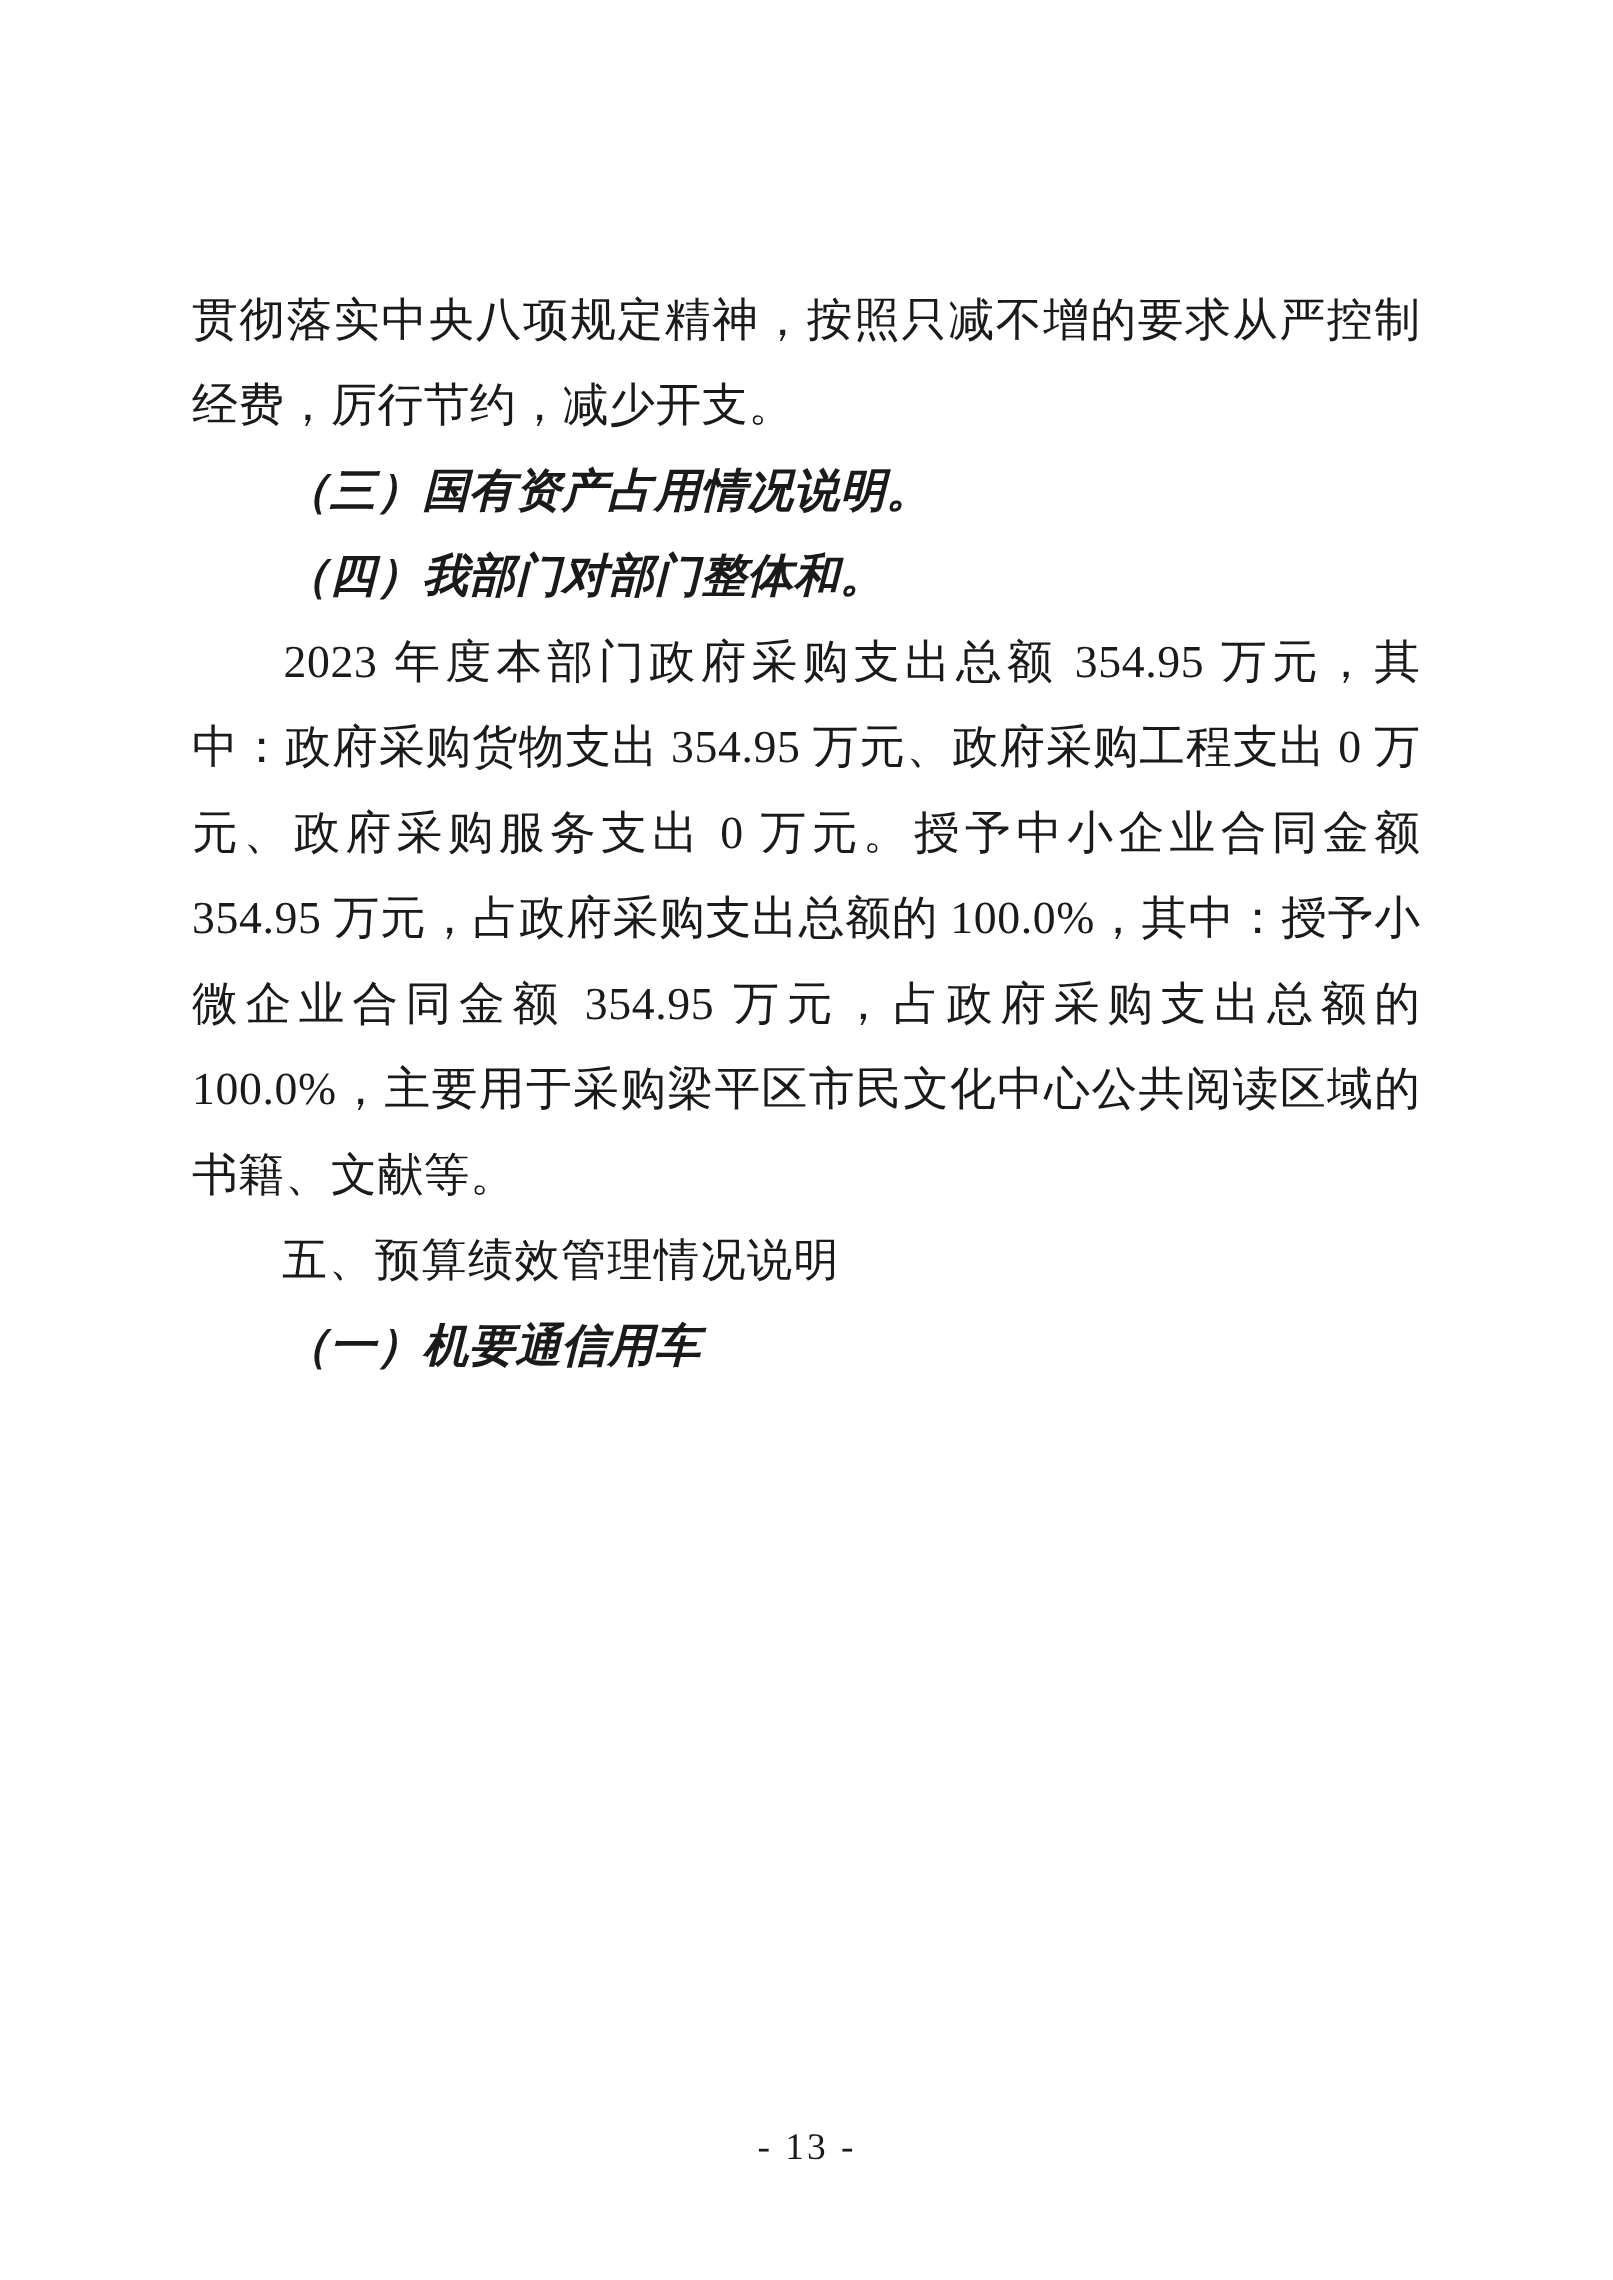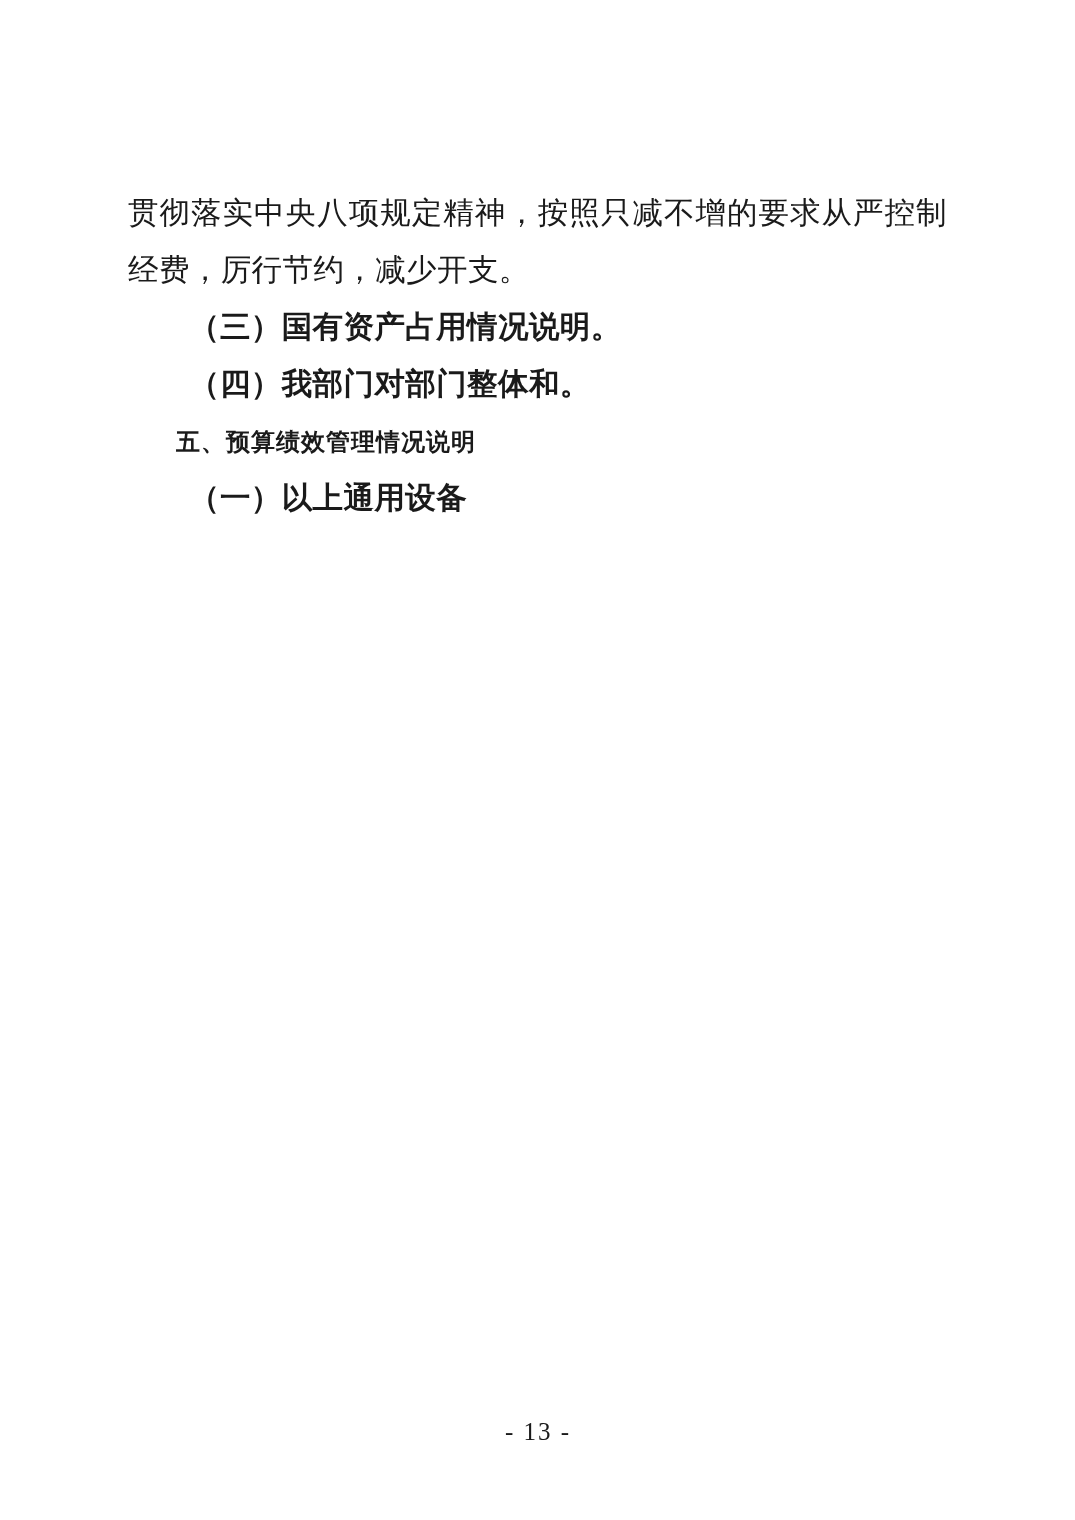--- a/index.html
+++ b/index.html
@@ -36,28 +36,29 @@
     padding: 0;
   }
   .para {
     text-indent: 2em;
   }
   .para-noindent {
     text-indent: 0;
   }
   .heading {
     text-indent: 2em;
-    font-weight: bold;
+    font-weight: normal;
     font-family: "Liberation Sans", "DejaVu Sans", sans-serif;
-    font-size: 24px;
+    font-size: 30px;
     letter-spacing: 1px;
   }
   .sub-heading {
     text-indent: 2em;
     font-weight: bold;
+    font-style: italic;
   }
   .page-number {
     position: absolute;
     left: 1px;
     right: 0;
     bottom: 74px;
     text-align: center;
     font-size: 25px;
     letter-spacing: 2px;
     color: #1a1a1a;
@@ -70,22 +71,23 @@
 <div class="page">
   <div class="doc-body">
 
     <p class="para-noindent">贯彻落实中央八项规定精神，按照只减不增的要求从严控制经费，厉行节约，减少开支。</p>
 
     <p class="sub-heading">（三）国有资产占用情况说明。</p>
 
 
     <p class="sub-heading">（四）我部门对部门整体和。</p>
 
+    <p class="para">2023 年度本部门政府采购支出总额 354.95 万元，其中：政府采购货物支出 354.95 万元、政府采购工程支出 0 万元、政府采购服务支出 0 万元。授予中小企业合同金额 354.95 万元，占政府采购支出总额的 100.0%，其中：授予小微企业合同金额 354.95 万元，占政府采购支出总额的 100.0%，主要用于采购梁平区市民文化中心公共阅读区域的书籍、文献等。</p>
 
     <p class="heading">五、预算绩效管理情况说明</p>
 
-    <p class="sub-heading">（一）以上通用设备</p>
+    <p class="sub-heading">（一）机要通信用车</p>
 
 
   </div>
 
   <div class="page-number">- 13 -</div>
 </div>
 
 </body></html>

